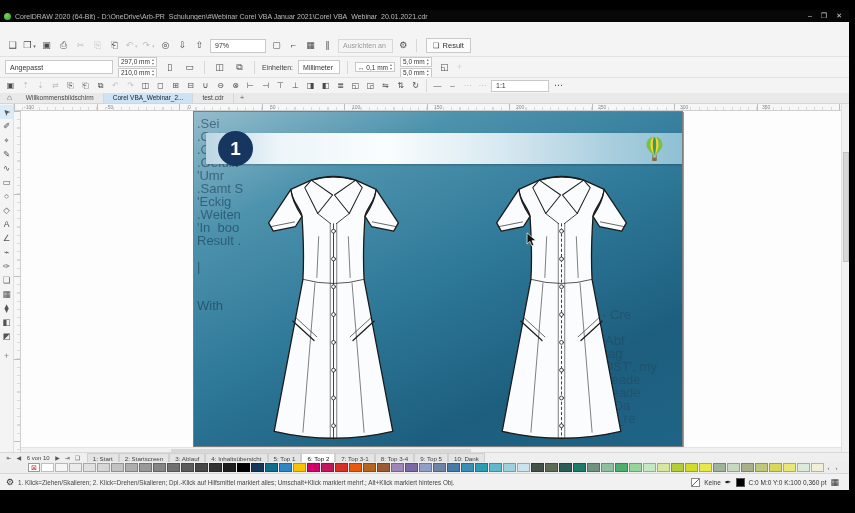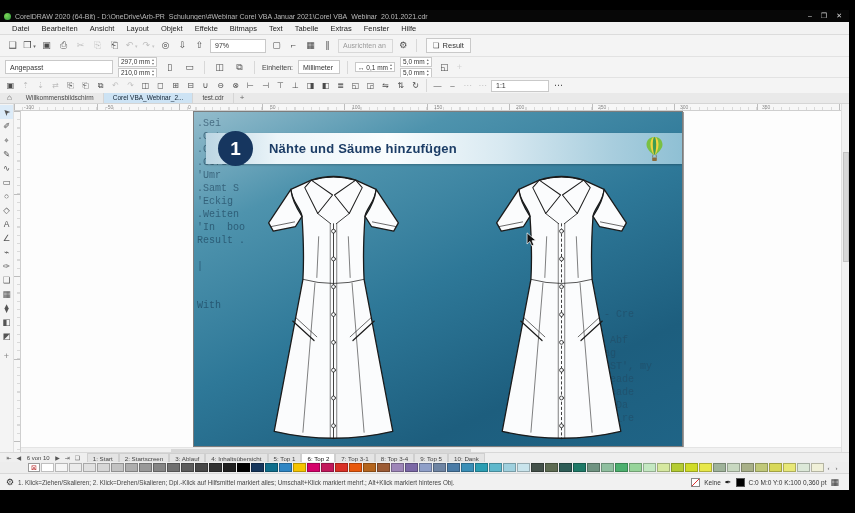--- a/index.html
+++ b/index.html
@@ -73,21 +73,21 @@
   .canvas { position:absolute; left:21px; top:7px; right:8px; bottom:0; background:#fdfdfd; overflow:hidden; }
   .vscroll { position:absolute; right:0; top:0; bottom:0; width:8px; background:#f1f1f1; border-left:1px solid #e0e0e0; }
   .vscroll .thumb { position:absolute; top:48px; left:1px; width:6px; height:110px; background:#d7d7d7; border:1px solid #c2c2c2; }
   .hscroll { position:absolute; left:0; right:0; bottom:0; height:5px; background:#f1f1f1; border-top:1px solid #e4e4e4; }
   .hscroll .thumb { position:absolute; left:150px; top:1px; width:300px; height:3px; background:#d7d7d7; }
 
   
   .slide { position:absolute; left:172px; top:0; width:490px; height:336px; overflow:hidden;
     background:linear-gradient(155deg,#93bccc 0%,#4e93ad 22%,#2e7898 50%,#1d5e7e 78%,#1f6486 100%);
     border:1px solid #7d7d7d; box-shadow:1px 1px 0 #9a9a9a; }
-  .code { position:absolute; font-family:Liberation Mono, monospace; font-size:10px; line-height:13px; color:rgba(16,48,72,.55); white-space:pre; }
+  .code { position:absolute; font-family:Liberation Sans, sans-serif; font-size:13px; line-height:13px; color:rgba(16,48,72,.55); white-space:pre; }
   .code.right { color:rgba(34,70,94,.5); }
   #code-left  { left:3px; top:5px; width:120px; }
   #code-right { left:398px; top:196px; width:95px; }
   .banner { position:absolute; left:12px; right:0; top:21px; height:31px;
     background:linear-gradient(90deg,#bcd6e3 0%,#ecf5f9 15%,#fafdfe 38%,#d8e9f1 62%,#a9cede 85%,#8fc0d4 100%);
     box-shadow:0 1px 2px rgba(0,0,0,.25); display:flex; align-items:center; }
   .num-circle { position:absolute; left:12px; top:-2px; width:35px; height:35px; border-radius:50%; background:#16365f; display:flex; align-items:center; justify-content:center; }
   .num-circle span { color:#fff; font-size:19px; font-weight:bold; }
   .slide-title { position:absolute; left:63px; font-size:13px; font-weight:600; color:#1c3d66; letter-spacing:.2px; }
   .balloon { position:absolute; right:18px; top:3px; width:19px; height:26px; }
@@ -129,34 +129,20 @@
     <div class="titlebar">
       <span class="app-logo"></span>
       <span class="title-text">CorelDRAW 2020 (64-Bit) - D:\OneDrive\Arb-PR_Schulungen\#Webinar Corel VBA Januar 2021\Corel VBA_Webinar_20.01.2021.cdr</span>
       <span class="win-controls">
         <span>–</span>
         <span>❐</span>
         <span>✕</span>
       </span>
     </div>
 
-    <div class="menubar" id="menu-items">
-        <span class="menu-item">Datei</span>
-        <span class="menu-item">Bearbeiten</span>
-        <span class="menu-item">Ansicht</span>
-        <span class="menu-item">Layout</span>
-        <span class="menu-item">Objekt</span>
-        <span class="menu-item">Effekte</span>
-        <span class="menu-item">Bitmaps</span>
-        <span class="menu-item">Text</span>
-        <span class="menu-item">Tabelle</span>
-        <span class="menu-item">Extras</span>
-        <span class="menu-item">Fenster</span>
-        <span class="menu-item">Hilfe</span>
-      </div>
 
     <div class="stdbar">
       <div id="std-left" class="grp">
           <div class="tbtn">
             <span class="glyph">❑</span>
           </div>
           <div class="tbtn">
             <span class="glyph">❒</span>
             <span class="caret">▾</span>
           </div>
@@ -490,21 +476,20 @@
 
       <div class="canvas">
         <div class="slide">
           <div id="code-left" class="code"><div class="code-line">.Sei</div><div class="code-line">.Opt</div><div class="code-line">.Ge</div><div class="code-line">.Gefüllt</div><div class="code-line">'Umr</div><div class="code-line">.Samt S</div><div class="code-line">'Eckig</div><div class="code-line">.Weiten</div><div class="code-line">'In  boo</div><div class="code-line">Result .</div><div class="code-line">&nbsp;</div><div class="code-line">|</div><div class="code-line">&nbsp;</div><div class="code-line">&nbsp;</div><div class="code-line">With</div></div>
           <div id="code-right" class="code right"><div class="code-line">y - Cre</div><div class="code-line">&nbsp;</div><div class="code-line">s  Abf</div><div class="code-line">eBag</div><div class="code-line">'POST', my</div><div class="code-line">stHeade</div><div class="code-line">stHeade</div><div class="code-line">the Da</div><div class="code-line">load_re</div><div class="code-line">ion</div></div>
 
           <div class="banner">
             <div class="num-circle">
               <span>1</span>
             </div>
-            <div class="slide-title">Nähte und Säume hinzufügen</div>
             <svg class="balloon" viewBox="0 0 19 26">
               <path d="M9.5,1 C14.5,1 17.5,4.5 17.5,8.5 C17.5,13 13,16.5 11,18.5 L8,18.5 C6,16.5 1.5,13 1.5,8.5 C1.5,4.5 4.5,1 9.5,1 Z" fill="#7ac043"></path>
               <path d="M9.5,1 C12,1 13.5,4.5 13.5,8.5 C13.5,13 11.5,16.5 10.5,18.5 L8.5,18.5 C7.5,16.5 5.5,13 5.5,8.5 C5.5,4.5 7,1 9.5,1 Z" fill="#f2d43f"></path>
               <path d="M9.5,1 C10.5,1 11.2,4.5 11.2,8.5 C11.2,13 10.4,16.5 10,18.5 L9,18.5 C8.6,16.5 7.8,13 7.8,8.5 C7.8,4.5 8.5,1 9.5,1 Z" fill="#3f9b52"></path>
               <path d="M8,18.5 L7.5,21.5 M11,18.5 L11.5,21.5" stroke="#6b5230" stroke-width="0.6" fill="none"></path>
               <rect x="7.2" y="21.5" width="4.6" height="3.4" rx="0.6" fill="#8a6a3a"></rect>
             </svg>
           </div>
 
           <svg class="dress dress-left" viewBox="0 0 180 300">

